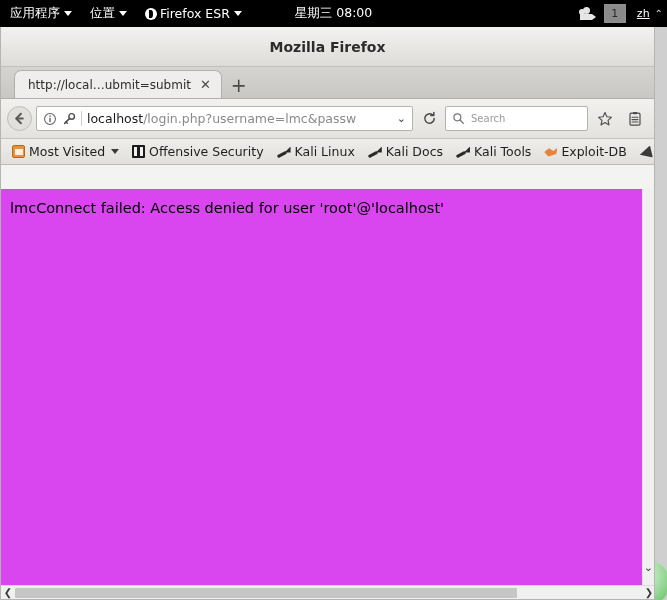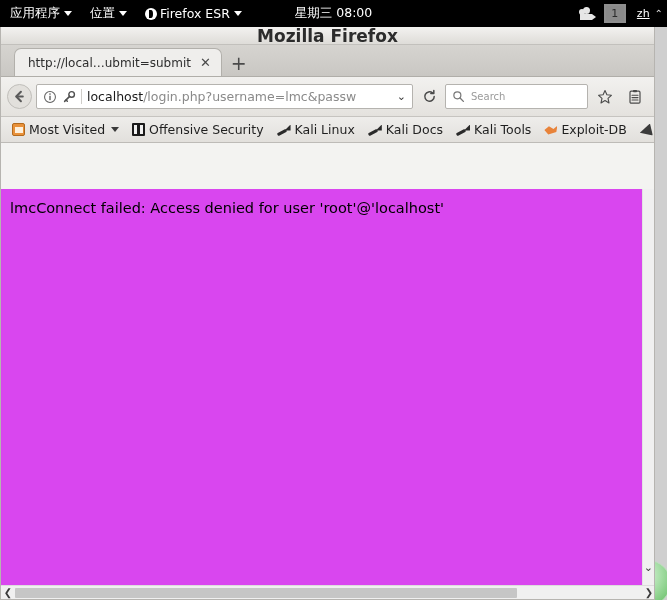--- a/index.html
+++ b/index.html
@@ -115,27 +115,27 @@
     height: 573px;
     background: #f3f3f1;
     border: 1px solid #b6b4b0;
     border-top: none;
     z-index: 20;
     overflow: hidden;
   }
 
   
   #titlebar {
-    height: 18px;
+    height: 40px;
     background: linear-gradient(to bottom, #f3f2f0 0%, #dedcd8 100%);
     border-bottom: 1px solid #c2c0bc;
     display: flex;
     align-items: center;
     justify-content: center;
-    font-size: 17px;
+    font-size: 14px;
     color: #2c2c2c;
     font-weight: bold;
   }
 
   
   #tabstrip {
     height: 32px;
     background: linear-gradient(to bottom, #d6d4d0 0%, #c9c7c3 100%);
     display: flex;
     align-items: flex-end;

